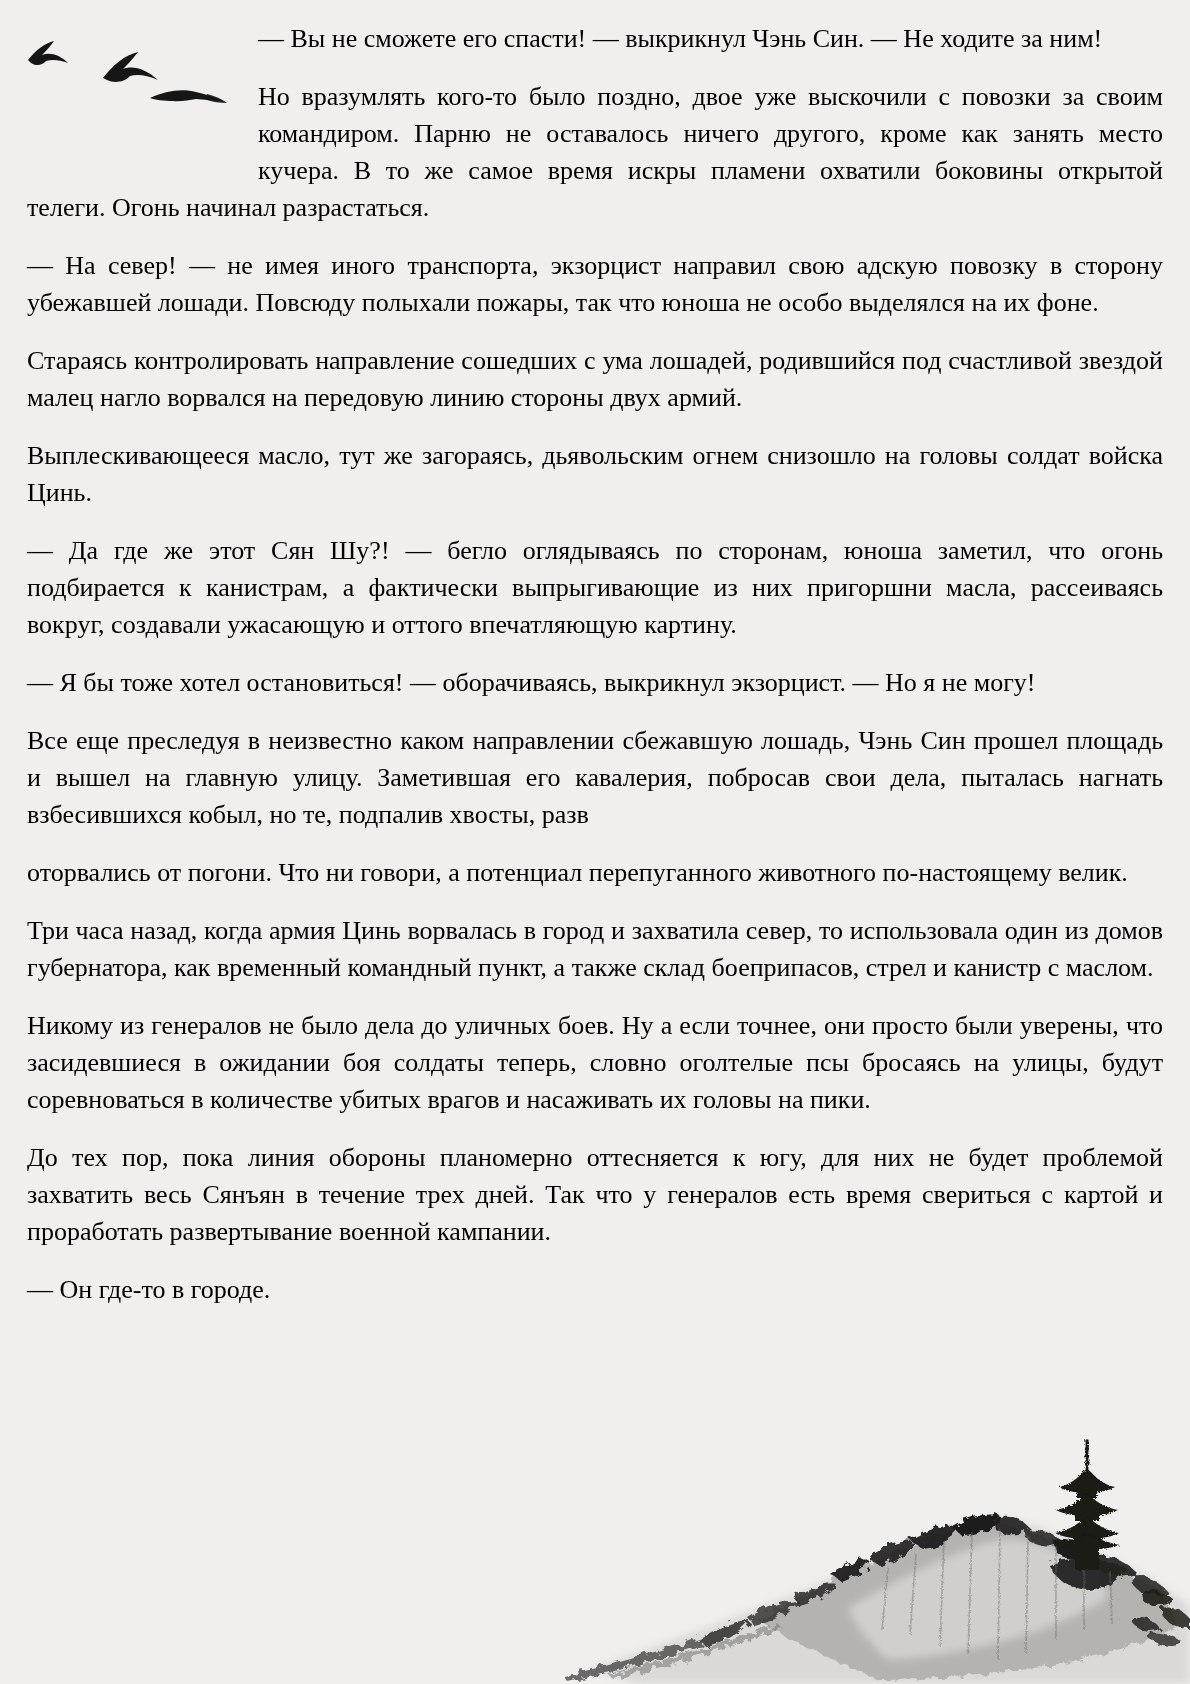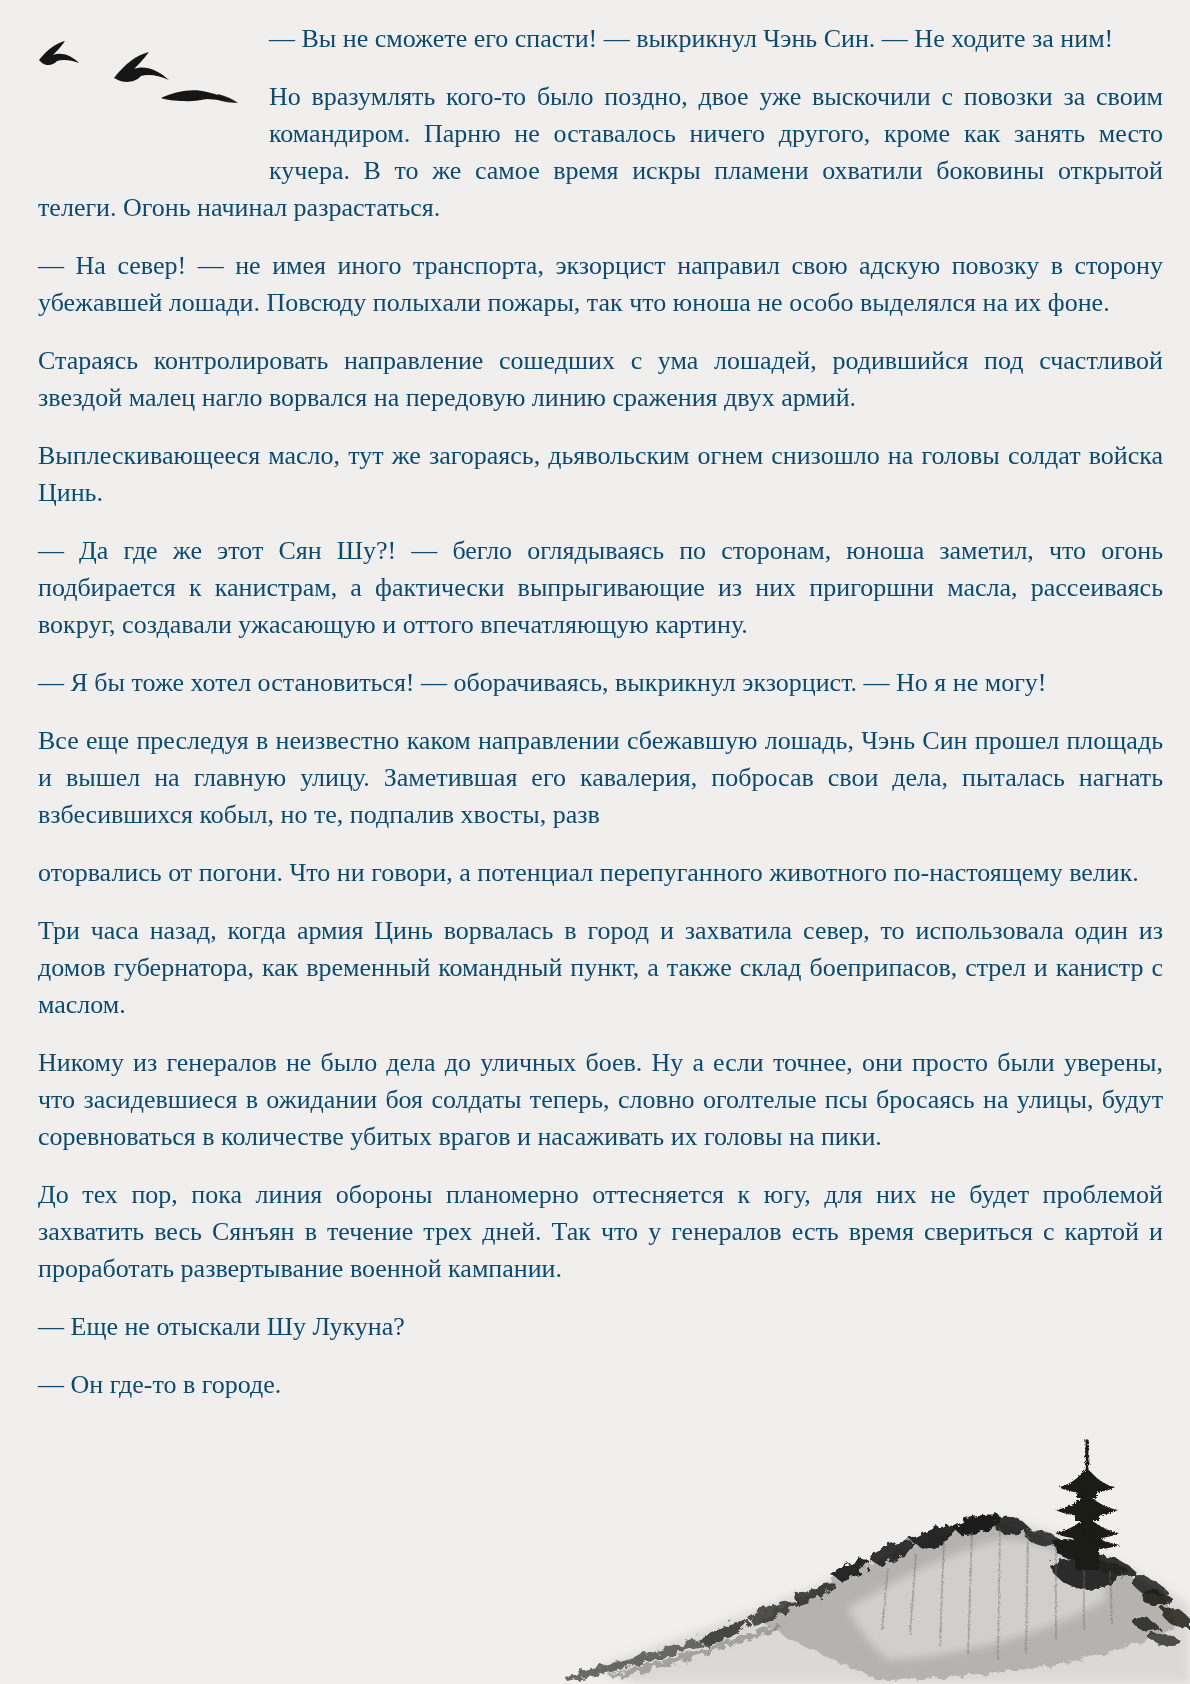--- a/index.html
+++ b/index.html
@@ -10,22 +10,22 @@
   body {
     width: 1190px;
     height: 1684px;
     position: relative;
     overflow: hidden;
     font-family: "Liberation Serif", "DejaVu Serif", serif;
   }
   .text-flow {
     position: absolute;
     top: 0; left: 0; right: 0;
-    padding: 20px 27px 0 38px;
-    color: #0c4a6e;
+    padding: 20px 27px 0 27px;
+    color: #000000;
     font-size: 26px;
     line-height: 37px;
     text-align: justify;
   }
   .text-flow p { margin: 0 0 21px 0; }
   .birds-float {
     float: left;
     width: 231px;
     height: 140px;
     margin: 0;
@@ -62,30 +62,29 @@
           <path d="M1,12 C16,5 33,2 47,6 C56,8 66,11 76,16 C64,14 54,14 47,13 C40,14 31,16 24,15 C15,15 6,14 1,12 Z"></path>
           <path d="M58,8 C66,10 73,13 78,17 C71,17 63,16 56,13 Z" opacity="0.9"></path>
         </g>
       </g>
     </svg>
   </div>
 
   <p>— Вы не сможете его спасти! — выкрикнул Чэнь Син. — Не ходите за ним!</p>
   <p>Но вразумлять кого-то было поздно, двое уже выскочили с повозки за своим командиром. Парню не оставалось ничего другого, кроме как занять место кучера. В то же самое время искры пламени охватили боковины открытой телеги. Огонь начинал разрастаться.</p>
   <p>— На север! — не имея иного транспорта, экзорцист направил свою адскую повозку в сторону убежавшей лошади. Повсюду полыхали пожары, так что юноша не особо выделялся на их фоне.</p>
-  <p>Стараясь контролировать направление сошедших с ума лошадей, родившийся под счастливой звездой малец нагло ворвался на передовую линию сражения двух армий.</p>
+  <p>Стараясь контролировать направление сошедших с ума лошадей, родившийся под счастливой звездой малец нагло ворвался на передовую линию стороны двух армий.</p>
   <p>Выплескивающееся масло, тут же загораясь, дьявольским огнем снизошло на головы солдат войска Цинь.</p>
   <p>— Да где же этот Сян Шу?! — бегло оглядываясь по сторонам, юноша заметил, что огонь подбирается к канистрам, а фактически выпрыгивающие из них пригоршни масла, рассеиваясь вокруг, создавали ужасающую и оттого впечатляющую картину.</p>
   <p>— Я бы тоже хотел остановиться! — оборачиваясь, выкрикнул экзорцист. — Но я не могу!</p>
   <p>Все еще преследуя в неизвестно каком направлении сбежавшую лошадь, Чэнь Син прошел площадь и вышел на главную улицу. Заметившая его кавалерия, побросав свои дела, пыталась нагнать взбесившихся кобыл, но те, подпалив хвосты, разв</p>
   <p>оторвались от погони. Что ни говори, а потенциал перепуганного животного по-настоящему велик.</p>
   <p>Три часа назад, когда армия Цинь ворвалась в город и захватила север, то использовала один из домов губернатора, как временный командный пункт, а также склад боеприпасов, стрел и канистр с маслом.</p>
   <p>Никому из генералов не было дела до уличных боев. Ну а если точнее, они просто были уверены, что засидевшиеся в ожидании боя солдаты теперь, словно оголтелые псы бросаясь на улицы, будут соревноваться в количестве убитых врагов и насаживать их головы на пики.</p>
   <p>До тех пор, пока линия обороны планомерно оттесняется к югу, для них не будет проблемой захватить весь Сянъян в течение трех дней. Так что у генералов есть время свериться с картой и проработать развертывание военной кампании.</p>
-  <p>— Еще не отыскали Шу Лукуна?</p>
   <p>— Он где-то в городе.</p>
 </div>
 
 <div class="mountain-wrap">
   <svg viewBox="0 0 642 306" xmlns="http://www.w3.org/2000/svg">
     <defs>
       <filter id="rough" x="-15%" y="-15%" width="130%" height="130%">
         <feTurbulence type="fractalNoise" baseFrequency="0.11" numOctaves="3" seed="7" result="n"></feTurbulence>
         <feDisplacementMap in="SourceGraphic" in2="n" scale="11"></feDisplacementMap>
       </filter>

